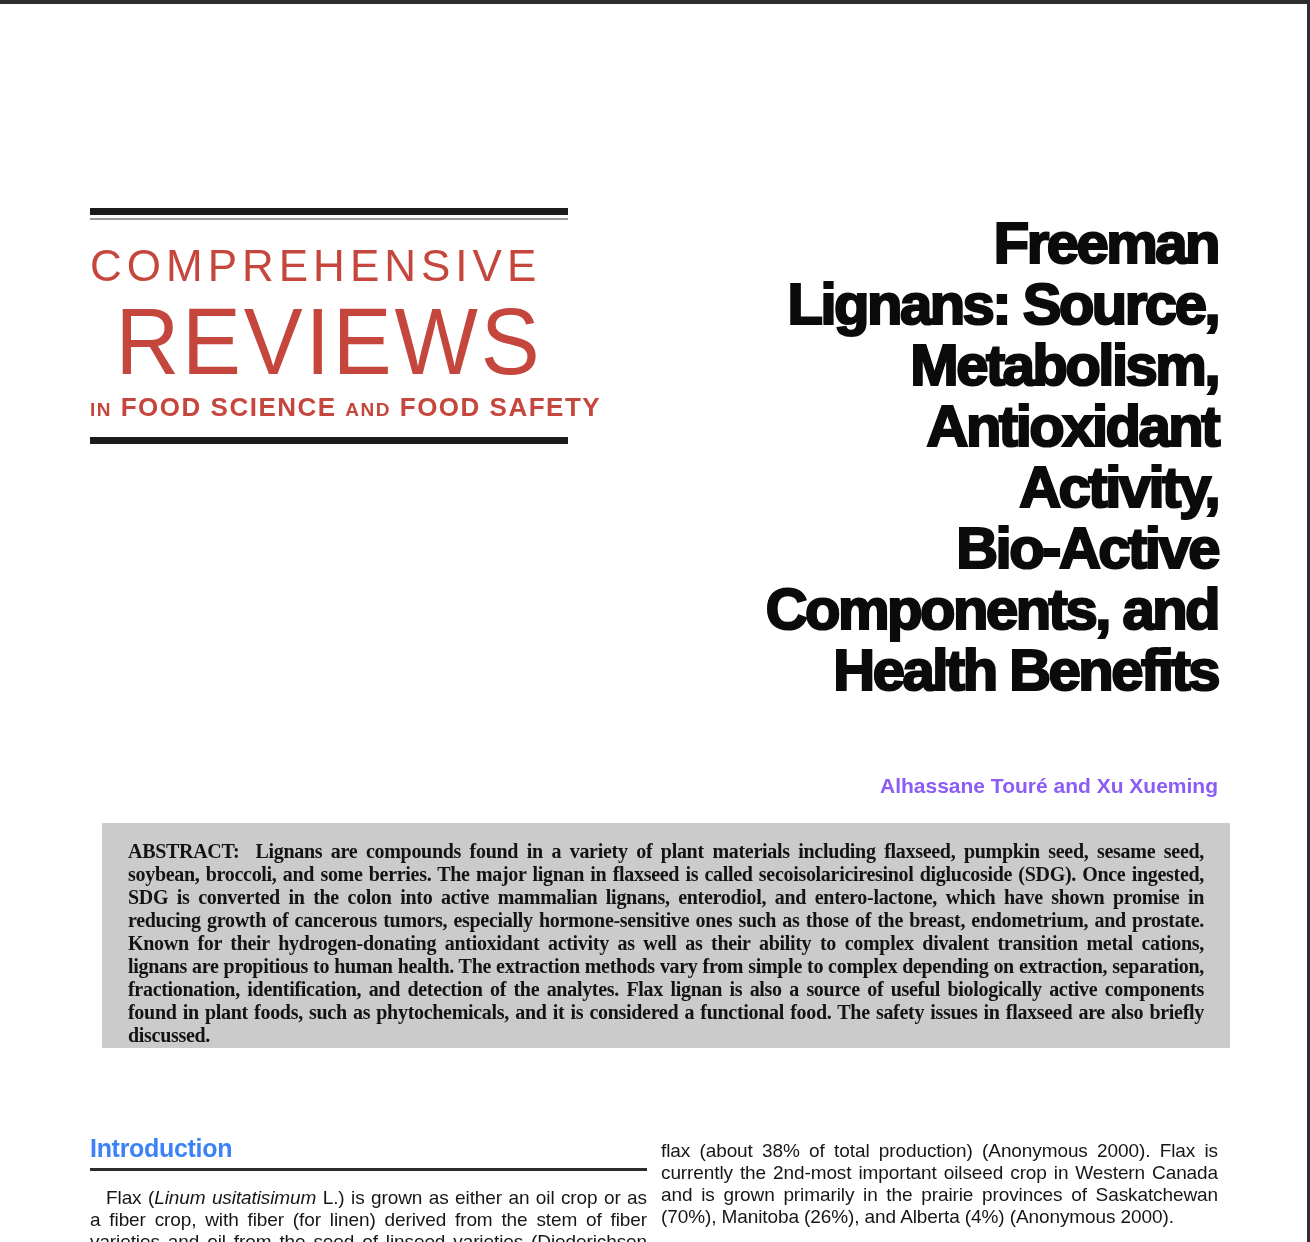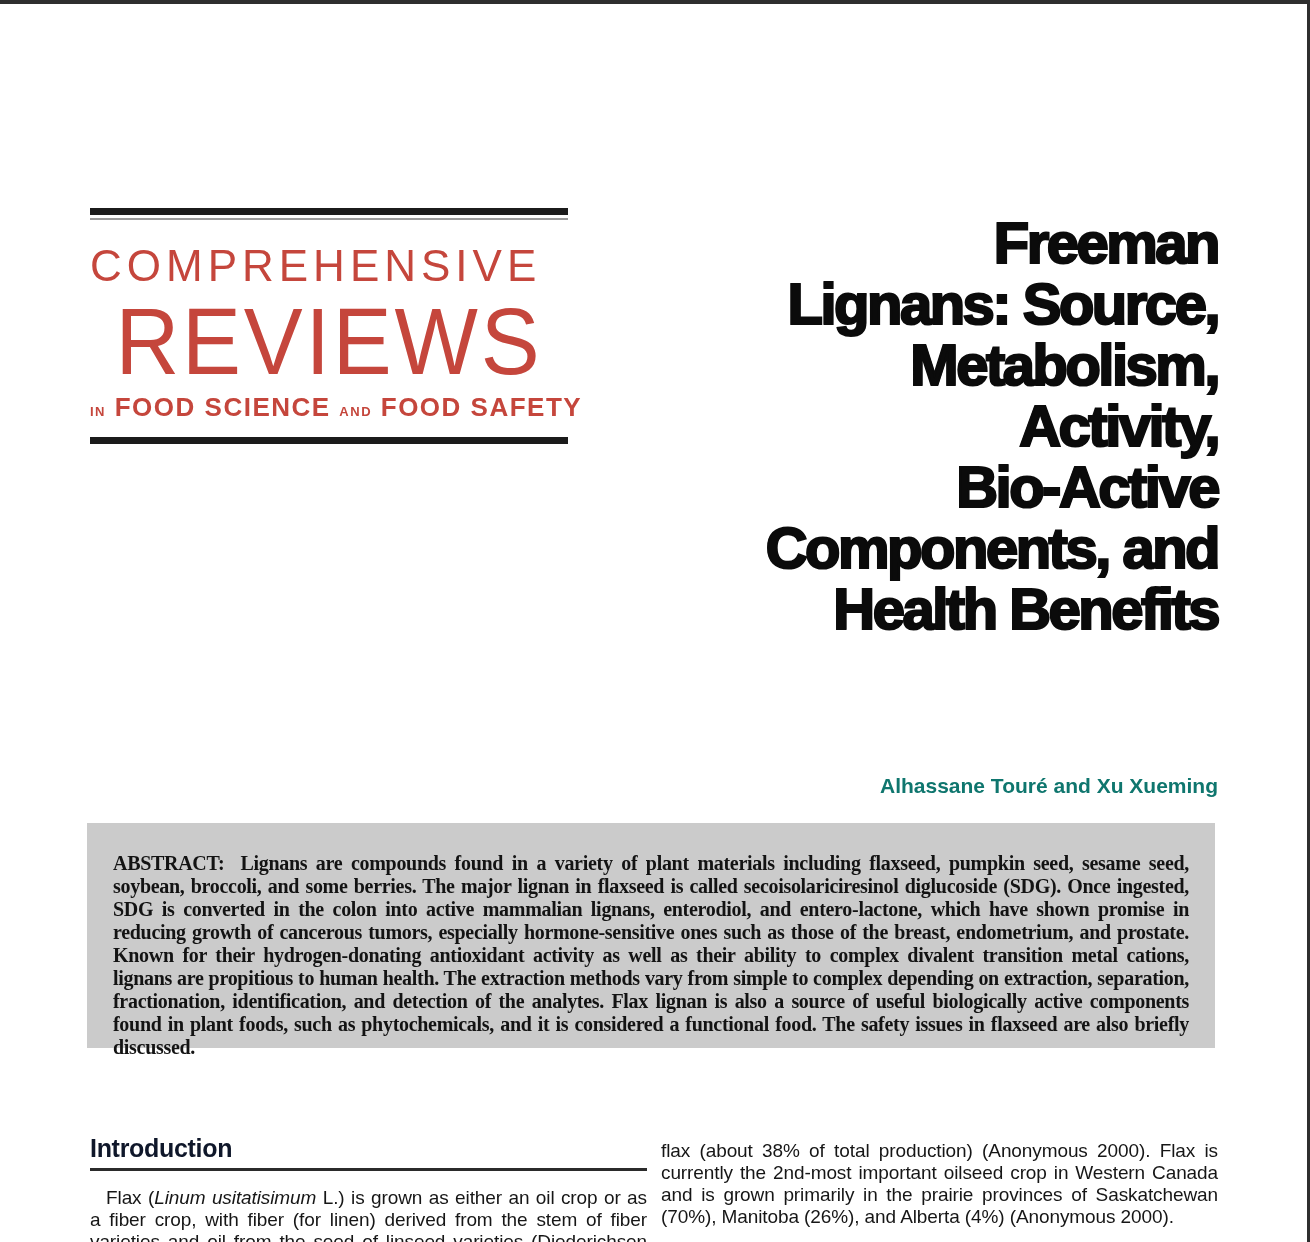--- a/index.html
+++ b/index.html
@@ -29,59 +29,59 @@
     position: absolute; top: 86px; left: 0; width: 100%;
     text-align: center; font-size: 95px; line-height: 1; font-weight: 400;
     letter-spacing: 3px; white-space: nowrap;
     transform: scaleX(0.93); transform-origin: center;
   }
   .logo-line3 {
     position: absolute; top: 186px; left: 0; width: 100%;
     text-align: center; font-weight: bold; font-size: 26px; line-height: 1;
     letter-spacing: 1.5px; white-space: nowrap;
   }
-  .logo-line3 .small-cap { font-size: 13px; }
+  .logo-line3 .small-cap { font-size: 19px; }
   .logo-bar-bottom { position: absolute; top: 229px; left: 0; width: 100%; height: 7px; background: #1b1b1b; }
 
   
   .title-block {
     position: absolute; left: 600px; top: 212px; width: 618px;
     text-align: right; color: #0b0b0b;
   }
   .title-line {
     font-size: 58px; line-height: 61px; font-weight: 700;
     letter-spacing: -2.5px;
     -webkit-text-stroke: 2.2px #0b0b0b;
     text-shadow: 0.6px 0 0 #0b0b0b, -0.6px 0 0 #0b0b0b;
     white-space: nowrap;
   }
   .authors {
     position: absolute; left: 600px; top: 774px; width: 618px;
-    text-align: right; font-size: 21px; font-weight: bold; color: #0f766e;
+    text-align: right; font-size: 21px; font-weight: bold; color: #8b5cf6;
   }
 
   
   .abstract-box {
-    position: absolute; left: 87px; top: 823px; width: 1128px; height: 225px;
+    position: absolute; left: 102px; top: 823px; width: 1128px; height: 225px;
     background: #cbcbcb; box-sizing: border-box;
-    padding: 29px 26px 0 26px;
+    padding: 17px 26px 0 26px;
   }
   .abstract-text {
     font-family: "Liberation Serif", serif; font-weight: bold;
     font-size: 20px; line-height: 23px; letter-spacing: -0.3px;
     text-align: justify; color: #131313;
   }
   .abstract-label { margin-right: 16px; }
 
   
   .col-left  { position: absolute; left: 90px;  top: 1134px; width: 557px; }
   .col-right { position: absolute; left: 661px; top: 1140px; width: 557px; }
   .section-heading {
     font-size: 25px; font-weight: bold; letter-spacing: -0.3px;
-    padding-bottom: 5px; border-bottom: 3px solid #2b2b2b; color: #0f172a;
+    padding-bottom: 5px; border-bottom: 3px solid #2b2b2b; color: #3b82f6;
   }
   .body-para {
     margin: 16px 0 0 0; font-size: 19px; line-height: 22px;
     text-align: justify; color: #161616; letter-spacing: -0.1px;
   }
   .body-para.indent { text-indent: 16px; }
   .body-para.no-top { margin-top: 0; }
   .latin { font-style: italic; }
 </style>
 </head>
@@ -97,20 +97,21 @@
     <div class="logo-line1">COMPREHENSIVE</div>
     <div class="logo-line2">REVIEWS</div>
     <div class="logo-line3"><span class="small-cap">IN</span><span> FOOD SCIENCE </span><span class="small-cap">AND</span><span> FOOD SAFETY</span></div>
     <div class="logo-bar-bottom"></div>
   </div>
 
   <div class="title-block">
     <div class="title-line">Freeman</div>
     <div class="title-line">Lignans: Source,</div>
     <div class="title-line">Metabolism,</div>
+    <div class="title-line">Antioxidant</div>
     <div class="title-line">Activity,</div>
     <div class="title-line">Bio-Active</div>
     <div class="title-line">Components, and</div>
     <div class="title-line">Health Benefits</div>
   </div>
   <div class="authors">Alhassane Touré and Xu Xueming</div>
 
   <div class="abstract-box">
     <div class="abstract-text"><span class="abstract-label">ABSTRACT:</span><span>Lignans are compounds found in a variety of plant materials including flaxseed, pumpkin seed, sesame seed, soybean, broccoli, and some berries. The major lignan in flaxseed is called secoisolariciresinol diglucoside (SDG). Once ingested, SDG is converted in the colon into active mammalian lignans, enterodiol, and entero-lactone, which have shown promise in reducing growth of cancerous tumors, especially hormone-sensitive ones such as those of the breast, endometrium, and prostate. Known for their hydrogen-donating antioxidant activity as well as their ability to complex divalent transition metal cations, lignans are propitious to human health. The extraction methods vary from simple to complex depending on extraction, separation, fractionation, identification, and detection of the analytes. Flax lignan is also a source of useful biologically active components found in plant foods, such as phytochemicals, and it is considered a functional food. The safety issues in flaxseed are also briefly discussed.</span></div>
   </div>

